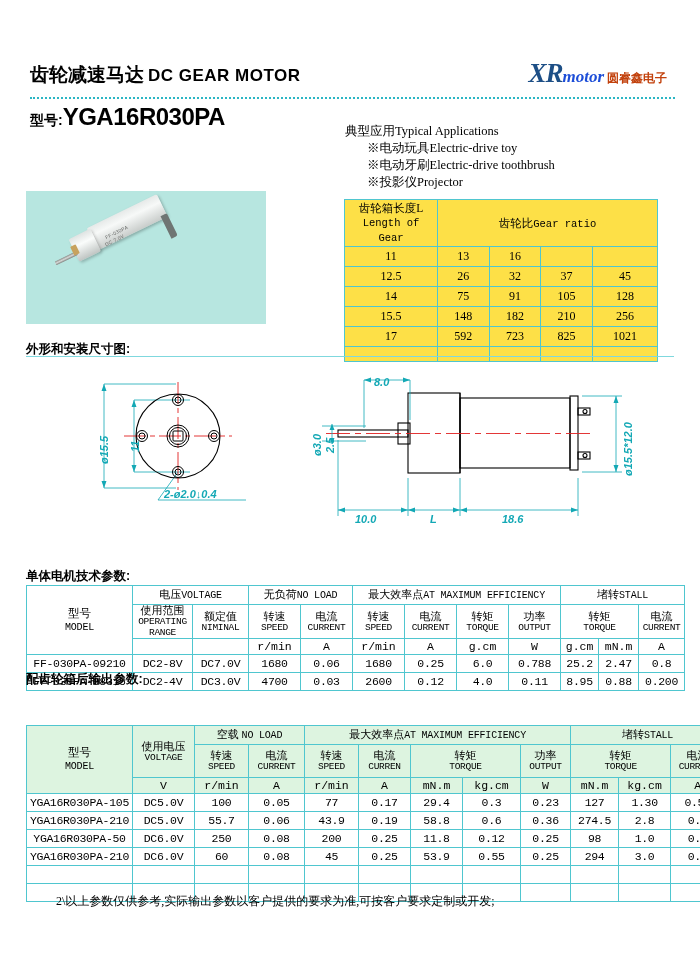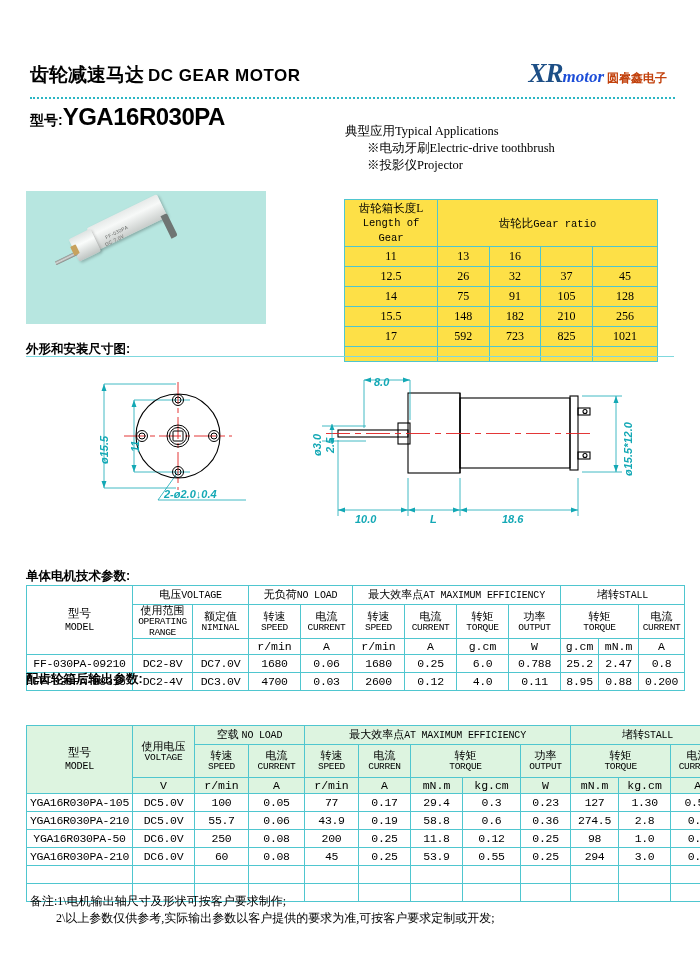--- a/index.html
+++ b/index.html
@@ -278,20 +278,21 @@
     </div>
   </div>
   <div class="dotted-rule"></div>
 
   <div class="model-line">
     <span class="lbl">型号:</span><span class="val">YGA16R030PA</span>
   </div>
 
   <div class="apps">
     <div class="app-head">典型应用Typical Applications</div>
+    <div class="app-line">※电动玩具Electric-drive toy</div>
     <div class="app-line">※电动牙刷Electric-drive toothbrush</div>
     <div class="app-line">※投影仪Projector</div>
   </div>
 
   <table class="gr">
     <tbody>
         <tr>
       <th class="hcell" style="width:88px">
         <span>齿轮箱长度L</span><br>
         <span class="sub">Length of Gear</span>
@@ -762,17 +763,16 @@
       <td></td>
       <td></td>
       <td></td>
       <td></td>
       <td></td>
     </tr>
   </tbody>
     </table>
 
   <div class="notes">
-    <div>备注:1\电机输出轴尺寸及形状可按客户要求制作;</div>
     <div class="n2">2\以上参数仅供参考,实际输出参数以客户提供的要求为准,可按客户要求定制或开发;</div>
   </div>
 
 </div>
 
 </body></html>

